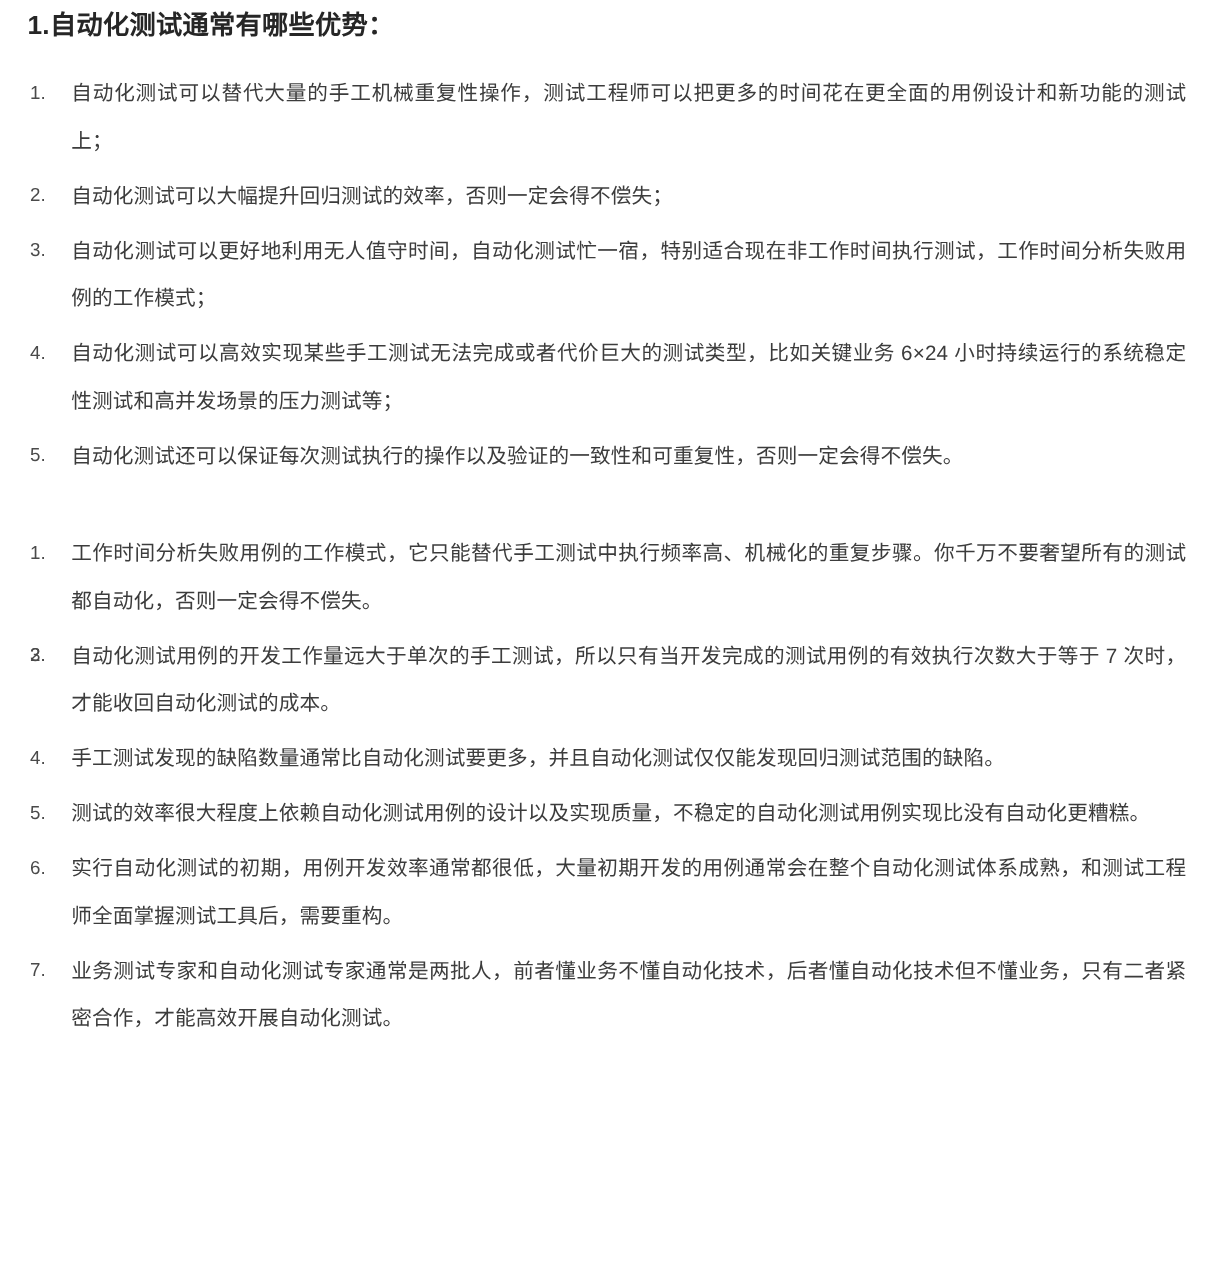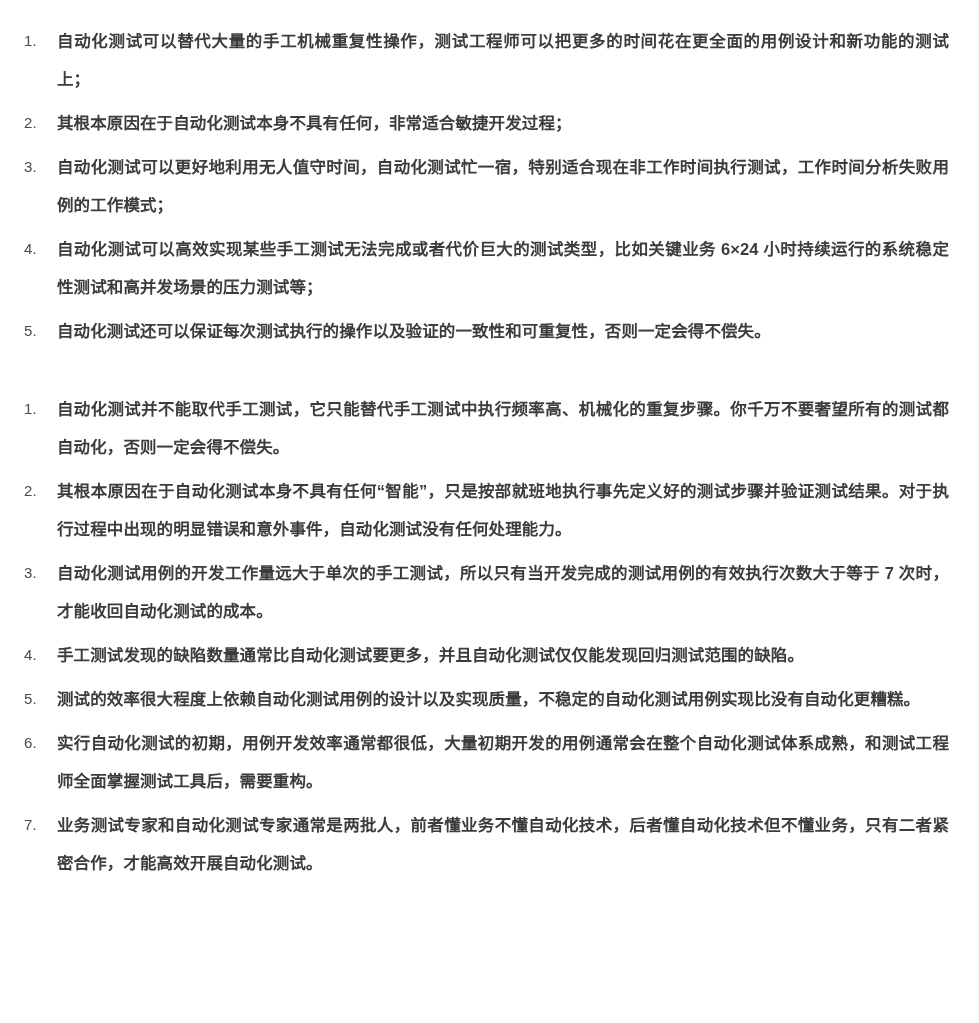--- a/index.html
+++ b/index.html
@@ -69,41 +69,41 @@
     line-height: 38px;
     color: #4a4a4a;
     font-family: "Liberation Sans", "DejaVu Sans", sans-serif;
   }
 
   .li-text {
     display: block;
     padding-right: 30px;
     text-align: justify;
     text-justify: inter-ideograph;
-    font-weight: bold;
   }
   .li-text + .li-text { display: block; }
 
   
   .spacer-mid { height: 18px; }
 </style>
 </head>
 <body>
 
 <div class="page">
 
+  <h2 class="section-heading heading-block-1">1.自动化测试通常有哪些优势：</h2>
 
   <ol class="num-list list-block-1">
     <li>
       <span class="li-marker">1.</span>
       <span class="li-text">自动化测试可以替代大量的手工机械重复性操作，测试工程师可以把更多的时间花在更全面的用例设计和新功能的测试上；</span>
     </li>
     <li>
       <span class="li-marker">2.</span>
-      <span class="li-text">其根本原因在于自动化测试本身不具有任何，非常适合敏捷开发过程；</span>
+      <span class="li-text">自动化测试可以大幅提升回归测试的效率，否则一定会得不偿失；</span>
     </li>
     <li>
       <span class="li-marker">3.</span>
       <span class="li-text">自动化测试可以更好地利用无人值守时间，自动化测试忙一宿，特别适合现在非工作时间执行测试，工作时间分析失败用例的工作模式；</span>
     </li>
     <li>
       <span class="li-marker">4.</span>
       <span class="li-text">自动化测试可以高效实现某些手工测试无法完成或者代价巨大的测试类型，比如关键业务 6×24 小时持续运行的系统稳定性测试和高并发场景的压力测试等；</span>
     </li>
     <li>
@@ -111,25 +111,24 @@
       <span class="li-text">自动化测试还可以保证每次测试执行的操作以及验证的一致性和可重复性，否则一定会得不偿失。</span>
     </li>
   </ol>
 
   <div class="spacer-mid"></div>
 
 
   <ol class="num-list list-block-2">
     <li>
       <span class="li-marker">1.</span>
-      <span class="li-text">自动化测试并不能取代手工测试，它只能替代手工测试中执行频率高、机械化的重复步骤。你千万不要奢望所有的测试都自动化，否则一定会得不偿失。</span>
+      <span class="li-text">工作时间分析失败用例的工作模式，它只能替代手工测试中执行频率高、机械化的重复步骤。你千万不要奢望所有的测试都自动化，否则一定会得不偿失。</span>
     </li>
     <li>
       <span class="li-marker">2.</span>
-      <span class="li-text">其根本原因在于自动化测试本身不具有任何“智能”，只是按部就班地执行事先定义好的测试步骤并验证测试结果。对于执行过程中出现的明显错误和意外事件，自动化测试没有任何处理能力。</span>
     </li>
     <li>
       <span class="li-marker">3.</span>
       <span class="li-text">自动化测试用例的开发工作量远大于单次的手工测试，所以只有当开发完成的测试用例的有效执行次数大于等于 7 次时，才能收回自动化测试的成本。</span>
     </li>
     <li>
       <span class="li-marker">4.</span>
       <span class="li-text">手工测试发现的缺陷数量通常比自动化测试要更多，并且自动化测试仅仅能发现回归测试范围的缺陷。</span>
     </li>
     <li>

